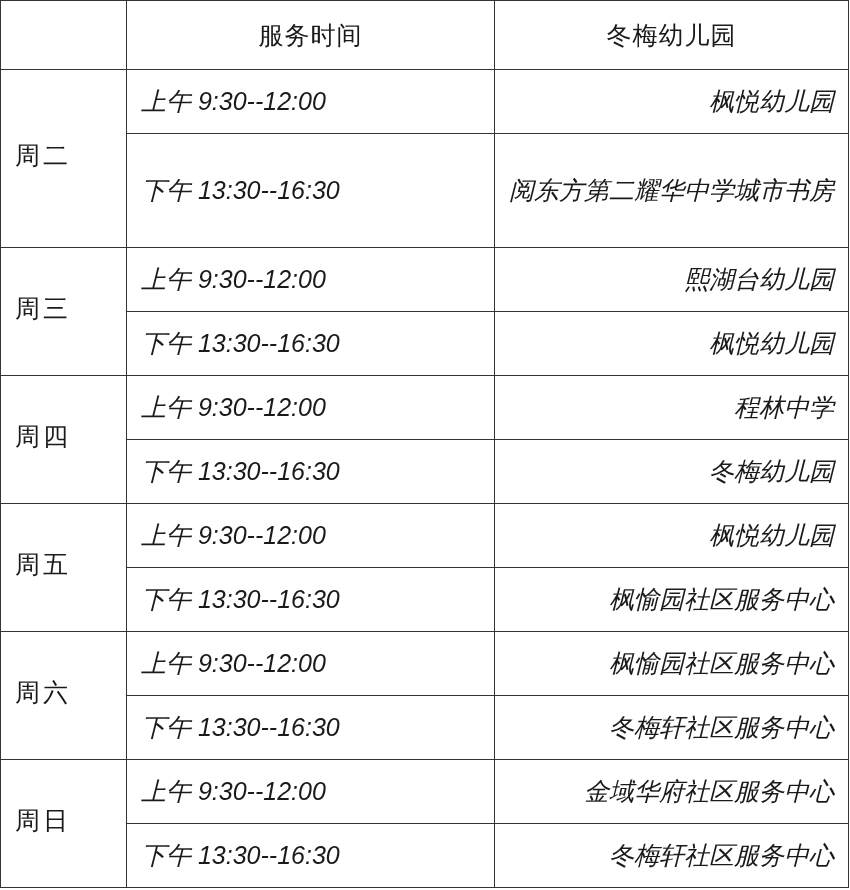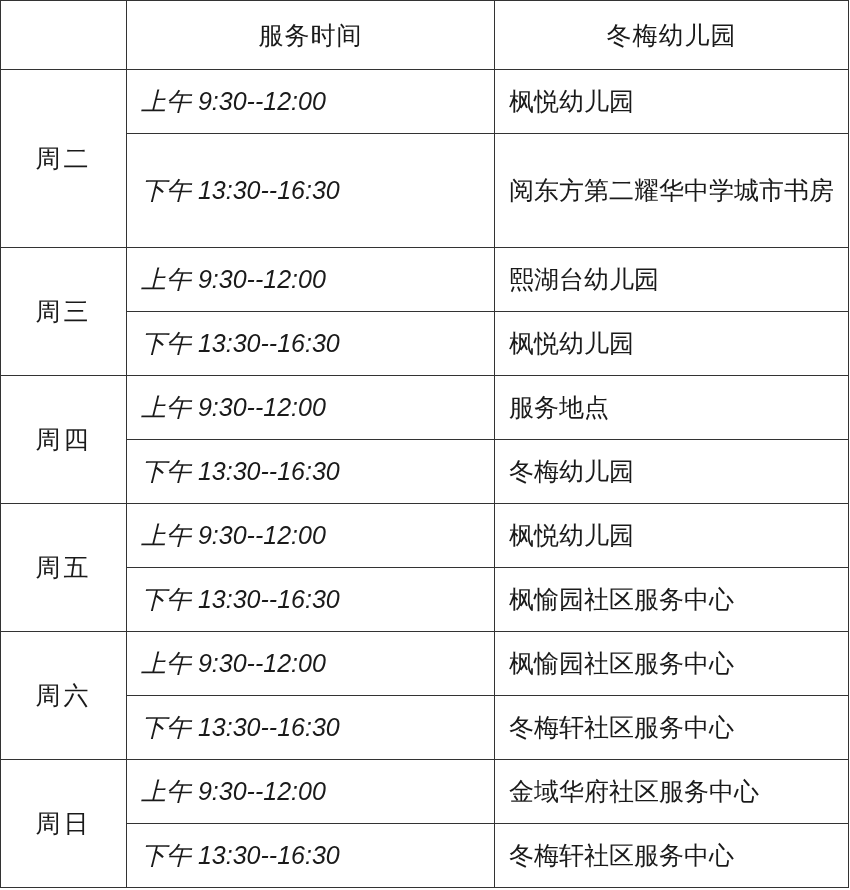--- a/index.html
+++ b/index.html
@@ -34,35 +34,37 @@
   .col-time  { width: 368px; }
   .col-place { width: 354px; }
 
   .head-cell {
     text-align: center;
     font-size: 25px;
     height: 68px;
     letter-spacing: 1px;
   }
   .day-cell {
-    text-align: center;
+    text-align: left;
     font-size: 25px;
     letter-spacing: 3px;
     padding-left: 14px;
+    font-family: Liberation Mono, monospace;
   }
   .time-cell {
     text-align: left;
     font-size: 25px;
     white-space: nowrap;
     font-style: italic;
   }
   .place-cell {
-    text-align: left;
+    text-align: right;
     font-size: 25px;
     word-break: break-all;
+    font-style: italic;
   }
   .row-h { height: 62px; }
   .row-tall { height: 110px; }
 </style>
 </head>
 <body>
 
 <table class="schedule-table">
   <colgroup>
     <col class="col-day">
@@ -91,21 +93,21 @@
         <td class="time-cell">上午 9:30--12:00</td>
         <td class="place-cell">熙湖台幼儿园</td>
       </tr>
       <tr class="row-h">
         <td class="time-cell">下午 13:30--16:30</td>
         <td class="place-cell">枫悦幼儿园</td>
       </tr>
       <tr class="row-h">
         <td class="day-cell" rowspan="2">周四</td>
         <td class="time-cell">上午 9:30--12:00</td>
-        <td class="place-cell">服务地点</td>
+        <td class="place-cell">程林中学</td>
       </tr>
       <tr class="row-h">
         <td class="time-cell">下午 13:30--16:30</td>
         <td class="place-cell">冬梅幼儿园</td>
       </tr>
       <tr class="row-h">
         <td class="day-cell" rowspan="2">周五</td>
         <td class="time-cell">上午 9:30--12:00</td>
         <td class="place-cell">枫悦幼儿园</td>
       </tr>

